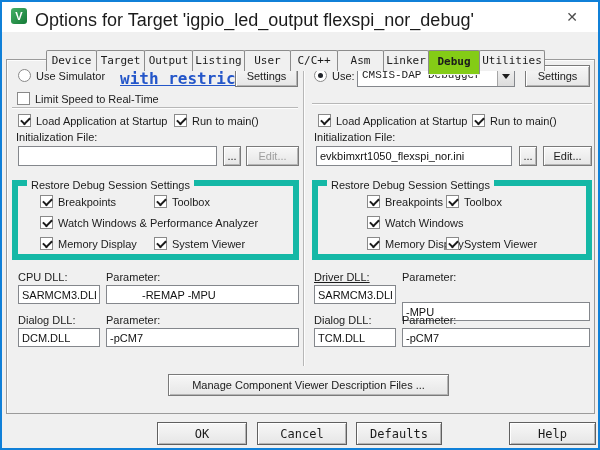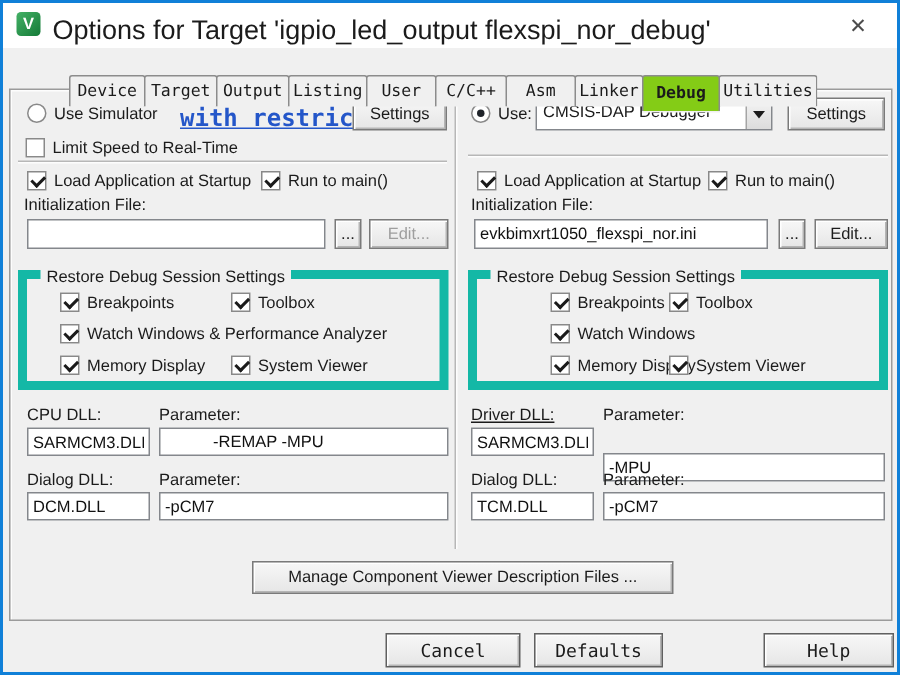--- a/index.html
+++ b/index.html
@@ -60,21 +60,21 @@
 
   
   .field {
     position:absolute; background:#ffffff; border:1px solid #84878c;
     font-family:"Liberation Sans",sans-serif; font-size:11px; color:#111;
     padding:1px 3px; outline:none;
   }
 
   
   .combo { position:absolute; background:#fff; border:1px solid #84878c; display:flex; }
-  .combo .combo-txt { flex:1; padding:3px 4px; white-space:nowrap; overflow:hidden; }
+  .combo .combo-txt { flex:1; padding:3px 4px; white-space:nowrap; overflow:hidden;font-family:Liberation Mono, monospace; }
   .combo .combo-dd { width:17px; background:linear-gradient(#f4f4f4,#dcdcdc);
     border-left:1px solid #a5a5a5; position:relative; }
   .combo .combo-dd::after { content:""; position:absolute; left:4px; top:8px;
     border:4px solid transparent; border-top:5px solid #1c1c1c; }
 
   
   .cb { position:absolute; width:13px; height:13px; background:#fff; border:1px solid #898989; }
   .cb.checked::after { content:""; position:absolute; left:2px; top:2px; width:7px; height:4px;
     border-left:2px solid #1b1b1b; border-bottom:2px solid #1b1b1b; transform:rotate(-45deg); }
   .radio { position:absolute; width:13px; height:13px; border-radius:50%; background:#fff; border:1px solid #898989; }
@@ -198,16 +198,17 @@
   <input class="field" style="left: 312px; top: 283px; width: 82px; height: 19px;" readonly="" value="SARMCM3.DLL">
   <input class="field" style="left: 400px; top: 283px; width: 188px; height: 19px; margin-top: 17px;" readonly="" value="-MPU">
 
   <div class="lbl" style="left:312px;top:312px;">Dialog DLL:</div>
   <div class="lbl" style="left:400px;top:312px;">Parameter:</div>
   <input class="field" style="left: 312px; top: 326px; width: 82px; height: 19px;" readonly="" value="TCM.DLL">
   <input class="field" style="left: 400px; top: 326px; width: 188px; height: 19px;" readonly="" value="-pCM7">
 
   <button class="btn" style="left:166px;top:372px;width:281px;height:22px;">Manage Component Viewer Description Files ...</button>
 
+  <button class="btn mono" style="left:155px;top:420px;width:90px;height:23px;">OK</button>
   <button class="btn mono" style="left:255px;top:420px;width:90px;height:23px;">Cancel</button>
   <button class="btn mono" style="left:354px;top:420px;width:86px;height:23px;">Defaults</button>
   <button class="btn mono" style="left:507px;top:420px;width:87px;height:23px;">Help</button>
 </div>
 
 </body></html>

